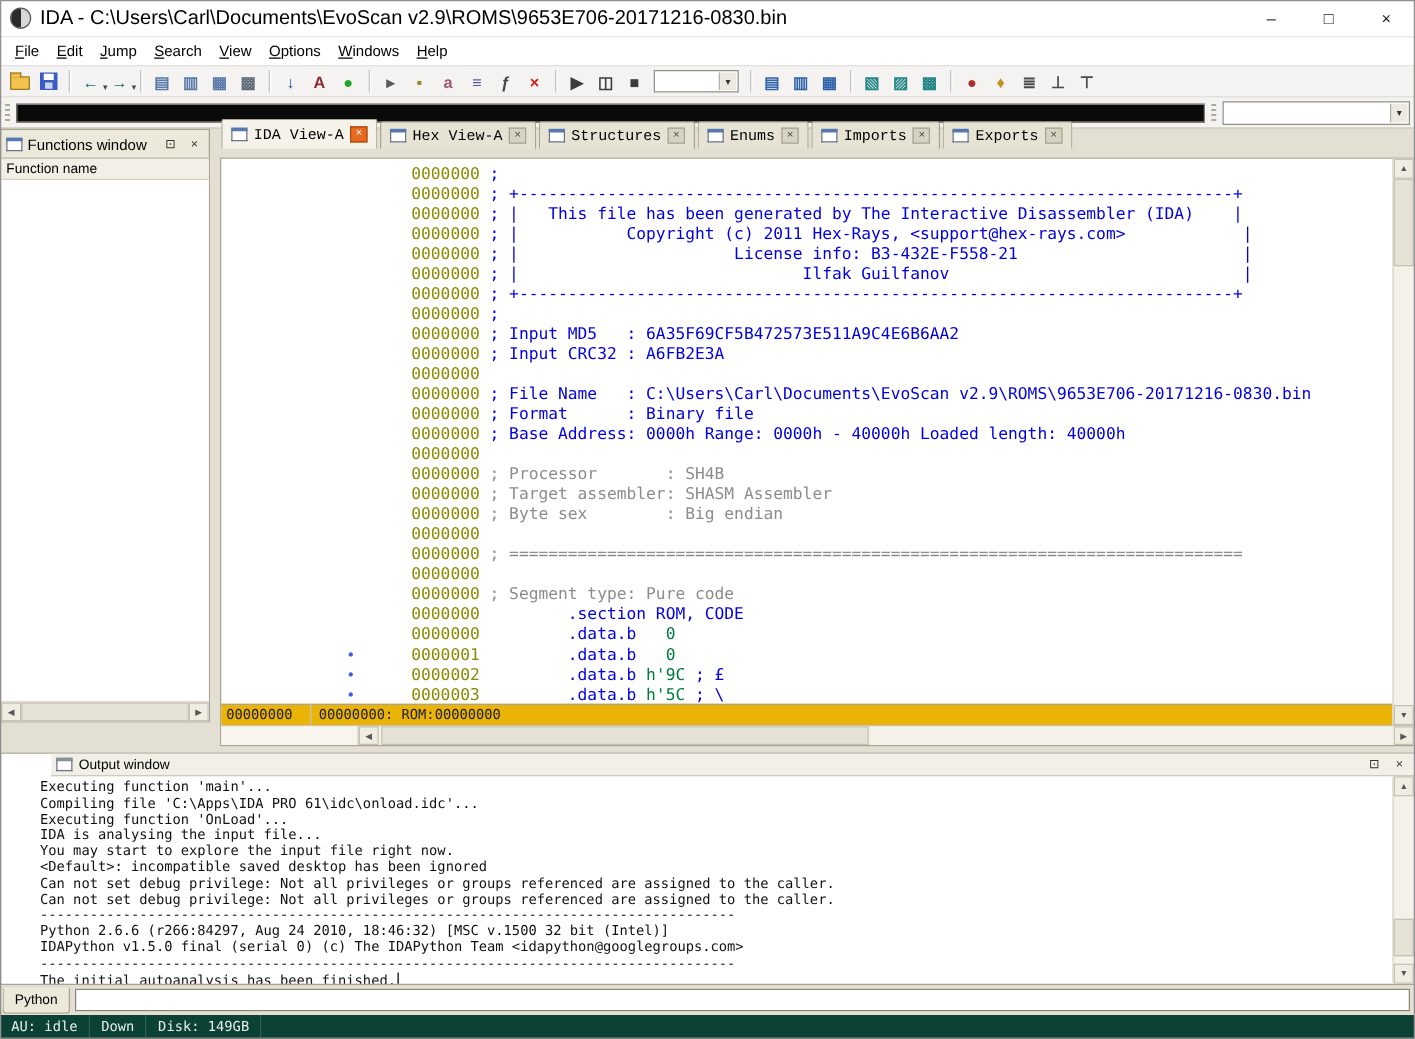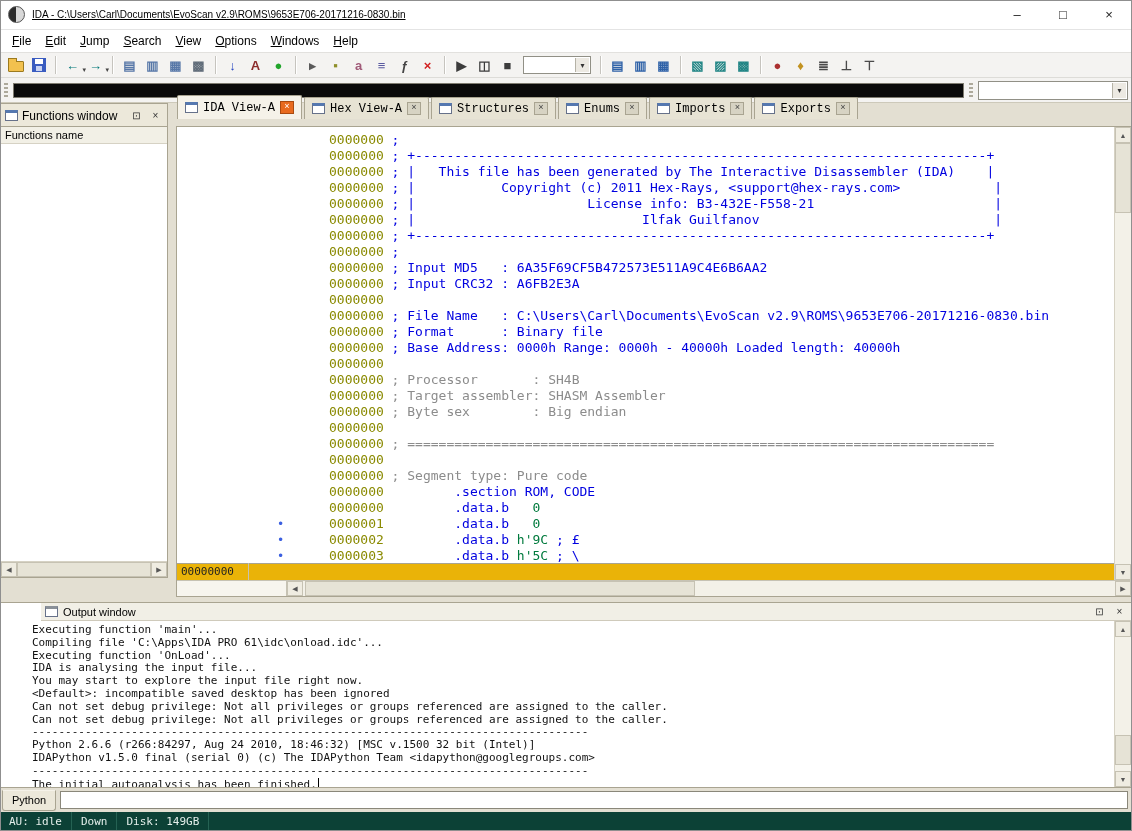--- a/index.html
+++ b/index.html
@@ -9,21 +9,21 @@
     background:#e3dfd2; color:#000;
     font-family:"Liberation Sans", sans-serif; font-size:12px;
   }
   .frame { position:absolute; inset:0; border:1px solid #8f8f8f; pointer-events:none; z-index:50; }
 
   
   .titlebar { position:absolute; left:0; top:0; width:100%; height:30px; background:#ffffff;
     display:flex; align-items:center; border-bottom:1px solid #e4e4e4; }
   .app-icon { width:17px; height:17px; margin:0 7px 0 8px; border-radius:50%;
     background:linear-gradient(90deg,#2b2b2b 50%,#d8d8d8 50%); border:1px solid #555; }
-  .title-text { font-size:10px; white-space:nowrap;text-decoration:underline; }
+  .title-text { font-size:16px; white-space:nowrap; }
   .win-controls { margin-left:auto; display:flex; height:100%; }
   .win-btn { width:46px; height:100%; display:flex; align-items:center; justify-content:center;
     font-size:13px; color:#222; }
 
   
   .menubar { position:absolute; left:0; top:30px; width:100%; height:22px; background:#ffffff;
     display:flex; align-items:center; padding-left:5px; }
   .menu-item { padding:3px 7px; white-space:nowrap; }
 
   
@@ -264,37 +264,38 @@
       </div>
       <div class="vtab">
         <span class="tab-ico"></span>
         <span class="tab-label">Exports</span>
         <span class="tab-x">×</span>
       </div>
     </div>
 </div>
 
 <div class="funcpanel">
-  <div class="func-colhead">Functions name</div>
+  <div class="func-colhead">Function name</div>
   <div class="func-body"></div>
   <div class="func-hscroll">
     <span class="sbar-btn">◀</span>
     <span class="track">
         <span class="thumb"></span>
       </span>
     <span class="sbar-btn">▶</span>
   </div>
 </div>
 
 <div class="mainview">
   <div class="view-upper">
     <div class="view-left">
       <div class="disasm"><div class="dline"><span class="ddot"></span><span class="daddr">0000000</span><span class="sc"> ;</span></div><div class="dline"><span class="ddot"></span><span class="daddr">0000000</span><span class="sc"> ; +-------------------------------------------------------------------------+</span></div><div class="dline"><span class="ddot"></span><span class="daddr">0000000</span><span class="sc"> ; |   This file has been generated by The Interactive Disassembler (IDA)    |</span></div><div class="dline"><span class="ddot"></span><span class="daddr">0000000</span><span class="sc"> ; |           Copyright (c) 2011 Hex-Rays, &lt;support@hex-rays.com&gt;            |</span></div><div class="dline"><span class="ddot"></span><span class="daddr">0000000</span><span class="sc"> ; |                      License info: B3-432E-F558-21                       |</span></div><div class="dline"><span class="ddot"></span><span class="daddr">0000000</span><span class="sc"> ; |                             Ilfak Guilfanov                              |</span></div><div class="dline"><span class="ddot"></span><span class="daddr">0000000</span><span class="sc"> ; +-------------------------------------------------------------------------+</span></div><div class="dline"><span class="ddot"></span><span class="daddr">0000000</span><span class="sc"> ;</span></div><div class="dline"><span class="ddot"></span><span class="daddr">0000000</span><span class="sc"> ; Input MD5   : 6A35F69CF5B472573E511A9C4E6B6AA2</span></div><div class="dline"><span class="ddot"></span><span class="daddr">0000000</span><span class="sc"> ; Input CRC32 : A6FB2E3A</span></div><div class="dline"><span class="ddot"></span><span class="daddr">0000000</span></div><div class="dline"><span class="ddot"></span><span class="daddr">0000000</span><span class="sc"> ; File Name   : C:\Users\Carl\Documents\EvoScan v2.9\ROMS\9653E706-20171216-0830.bin</span></div><div class="dline"><span class="ddot"></span><span class="daddr">0000000</span><span class="sc"> ; Format      : Binary file</span></div><div class="dline"><span class="ddot"></span><span class="daddr">0000000</span><span class="sc"> ; Base Address: 0000h Range: 0000h - 40000h Loaded length: 40000h</span></div><div class="dline"><span class="ddot"></span><span class="daddr">0000000</span></div><div class="dline"><span class="ddot"></span><span class="daddr">0000000</span><span class="sg"> ; Processor       : SH4B</span></div><div class="dline"><span class="ddot"></span><span class="daddr">0000000</span><span class="sg"> ; Target assembler: SHASM Assembler</span></div><div class="dline"><span class="ddot"></span><span class="daddr">0000000</span><span class="sg"> ; Byte sex        : Big endian</span></div><div class="dline"><span class="ddot"></span><span class="daddr">0000000</span></div><div class="dline"><span class="ddot"></span><span class="daddr">0000000</span><span class="sg"> ; ===========================================================================</span></div><div class="dline"><span class="ddot"></span><span class="daddr">0000000</span></div><div class="dline"><span class="ddot"></span><span class="daddr">0000000</span><span class="sg"> ; Segment type: Pure code</span></div><div class="dline"><span class="ddot"></span><span class="daddr">0000000</span><span class="sk">         .section ROM, CODE</span></div><div class="dline"><span class="ddot"></span><span class="daddr">0000000</span><span class="sk">         .data.b</span><span class="sn">   0</span></div><div class="dline"><span class="ddot">•</span><span class="daddr">0000001</span><span class="sk">         .data.b</span><span class="sn">   0</span></div><div class="dline"><span class="ddot">•</span><span class="daddr">0000002</span><span class="sk">         .data.b</span><span class="sn"> h'9C</span><span class="sc"> ; £</span></div><div class="dline"><span class="ddot">•</span><span class="daddr">0000003</span><span class="sk">         .data.b</span><span class="sn"> h'5C</span><span class="sc"> ; \</span></div></div>
       <div class="viewstatus">
         <span class="vs-cell1">00000000</span>
+        <span class="vs-cell2">00000000: ROM:00000000</span>
       </div>
     </div>
     <div class="vscroll">
       <span class="sbar-btn" style="width:100%;height:16px;">▲</span>
       <span class="track">
           <span class="vthumb top"></span>
         </span>
       <span class="sbar-btn" style="width:100%;height:16px;">▼</span>
     </div>
   </div>

